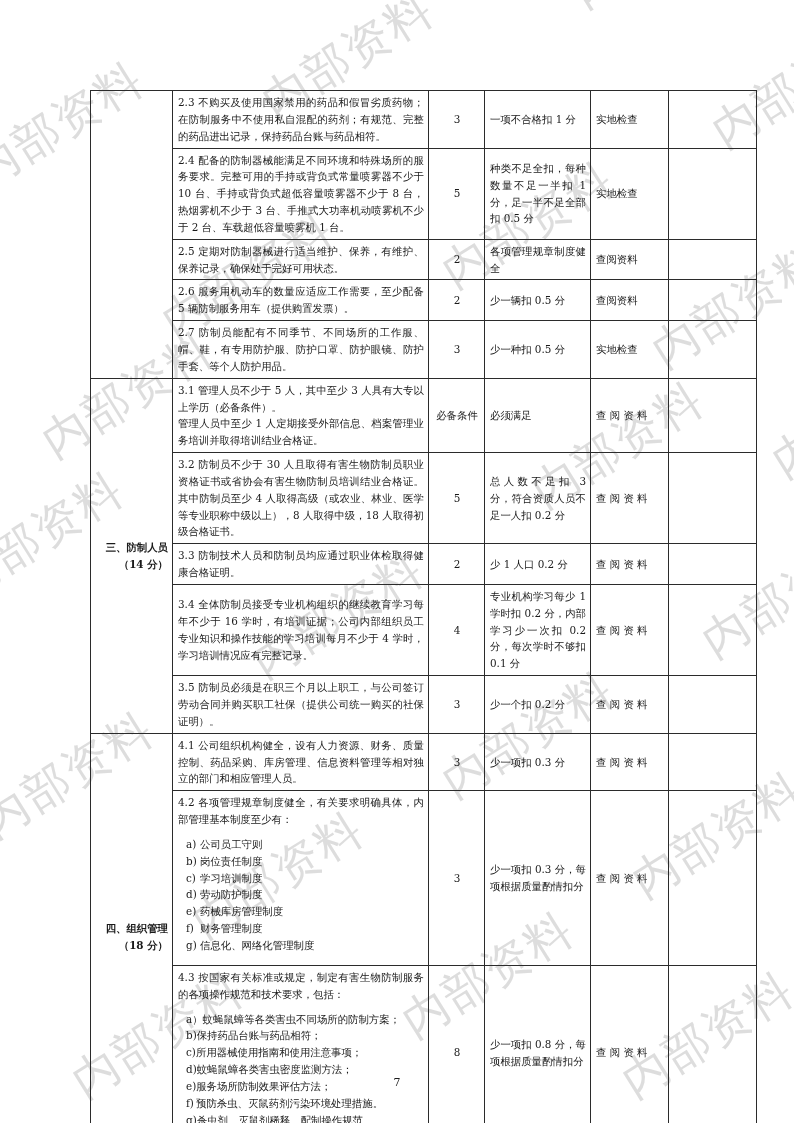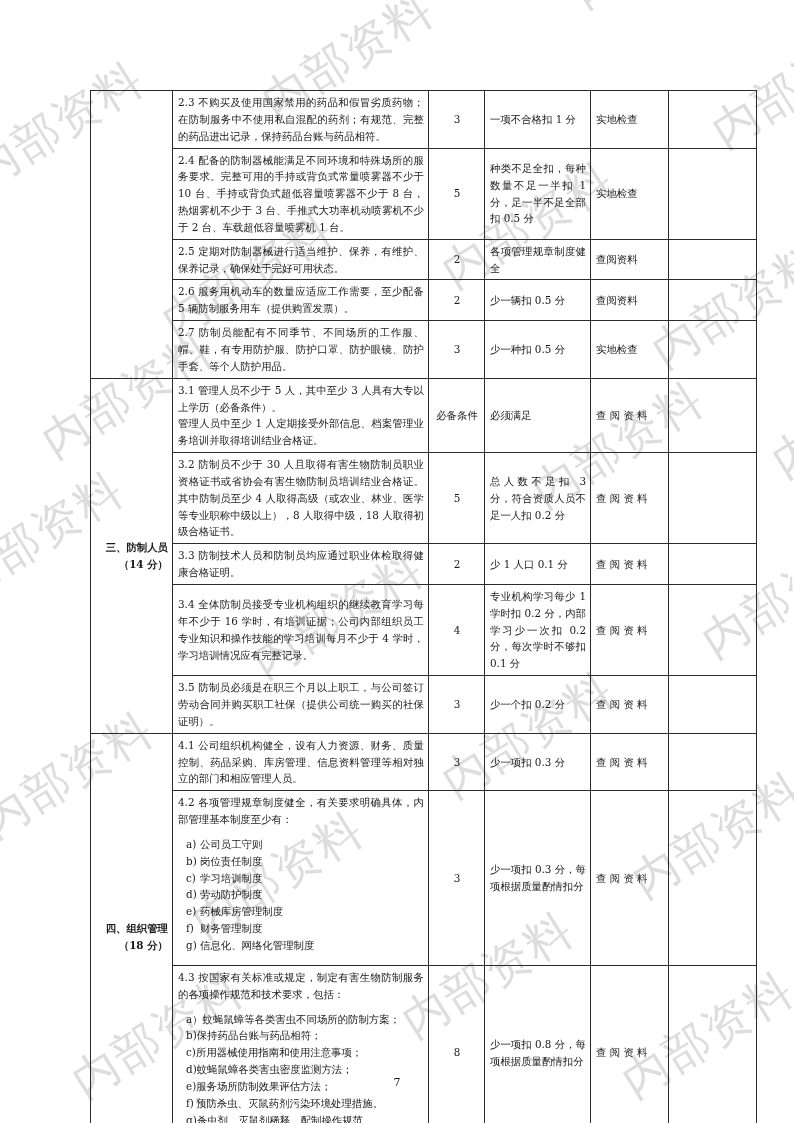--- a/index.html
+++ b/index.html
@@ -238,21 +238,21 @@
         <td class="item-cell">3.2 防制员不少于 30 人且取得有害生物防制员职业资格证书或省协会有害生物防制员培训结业合格证。其中防制员至少 4 人取得高级（或农业、林业、医学等专业职称中级以上），8 人取得中级，18 人取得初级合格证书。</td>
         <td class="score-cell">5</td>
         <td class="rule-cell">总人数不足扣 3 分，符合资质人员不足一人扣 0.2 分</td>
         <td class="method-cell spread">查 阅 资 料</td>
         <td class="remark-cell"></td>
       </tr>
 
       <tr>
         <td class="item-cell">3.3 防制技术人员和防制员均应通过职业体检取得健康合格证明。</td>
         <td class="score-cell">2</td>
-        <td class="rule-cell">少 1 人口 0.1 分</td>
+        <td class="rule-cell">少 1 人口 0.2 分</td>
         <td class="method-cell spread">查 阅 资 料</td>
         <td class="remark-cell"></td>
       </tr>
 
       <tr>
         <td class="item-cell">3.4 全体防制员接受专业机构组织的继续教育学习每年不少于 16 学时，有培训证据；公司内部组织员工专业知识和操作技能的学习培训每月不少于 4 学时，学习培训情况应有完整记录。</td>
         <td class="score-cell">4</td>
         <td class="rule-cell">专业机构学习每少 1 学时扣 0.2 分，内部学习少一次扣 0.2 分，每次学时不够扣 0.1 分</td>
         <td class="method-cell spread">查 阅 资 料</td>
         <td class="remark-cell"></td>

